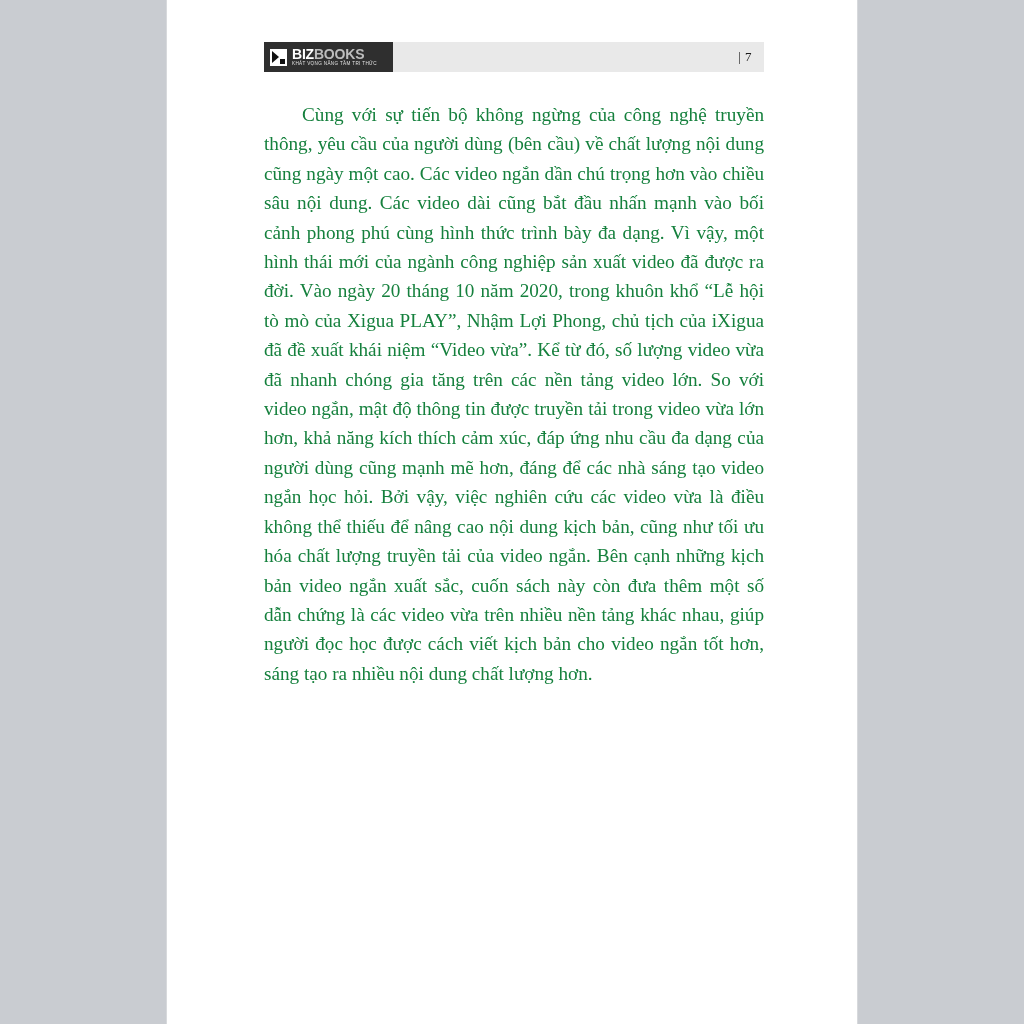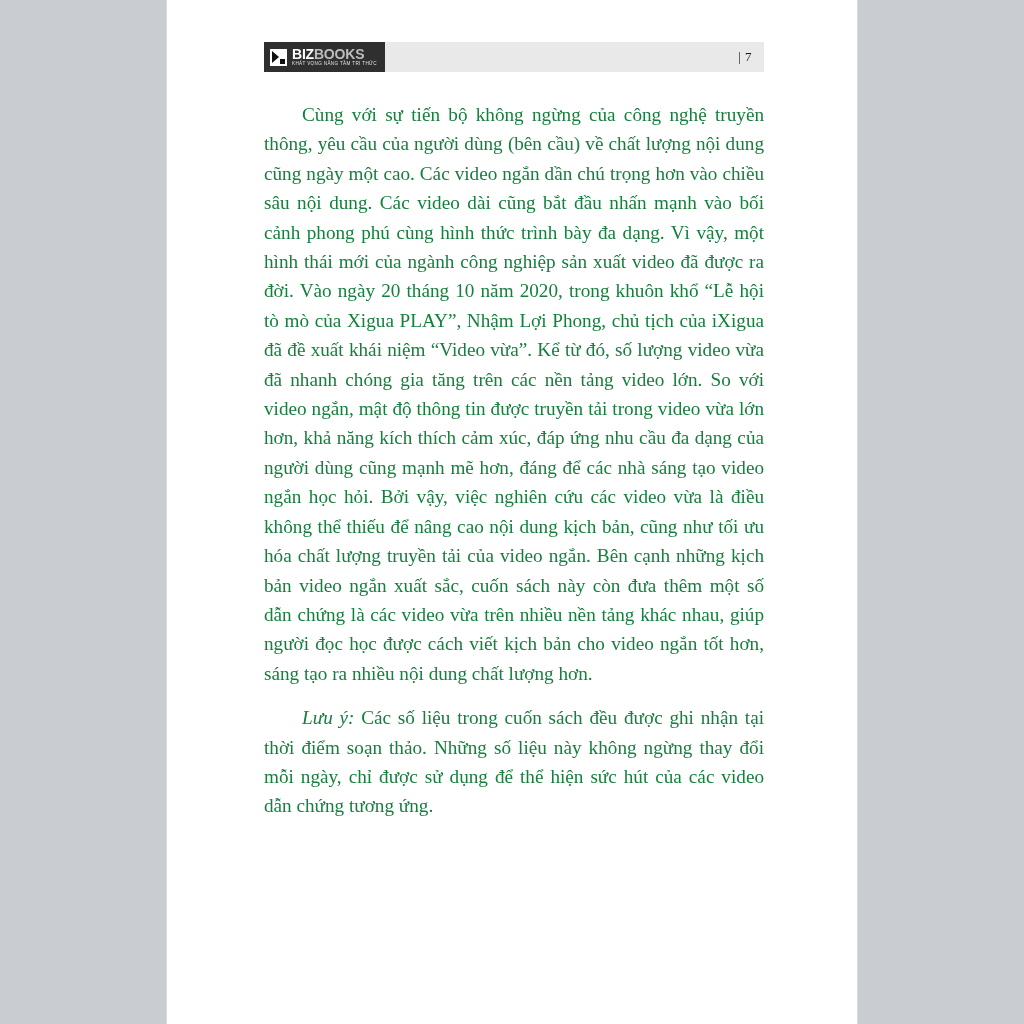--- a/index.html
+++ b/index.html
@@ -50,21 +50,21 @@
     align-items: center;
     justify-content: space-between;
     border: 0;
   }
 
   .brand {
     display: flex;
     align-items: center;
     height: 30px;
     background: #2f2f2f;
-    padding: 0 8px 0 6px;
+    padding: 0 16px 0 6px;
     box-sizing: border-box;
   }
 
   .brand-mark {
     width: 17px;
     height: 17px;
     background: #ffffff;
     margin-right: 5px;
     position: relative;
     flex: none;
@@ -168,18 +168,17 @@
           <span class="brand-text">
             <span class="brand-name"><span>BIZ</span><span class="dim">BOOKS</span></span>
             <span class="brand-tagline">KHÁT VỌNG NÂNG TẦM TRI THỨC</span>
           </span>
         </div>
         <div class="page-number">| 7</div>
       </div>
 
       <div class="content">
         <p class="para">Cùng với sự tiến bộ không ngừng của công nghệ truyền thông, yêu cầu của người dùng (bên cầu) về chất lượng nội dung cũng ngày một cao. Các video ngắn dần chú trọng hơn vào chiều sâu nội dung. Các video dài cũng bắt đầu nhấn mạnh vào bối cảnh phong phú cùng hình thức trình bày đa dạng. Vì vậy, một hình thái mới của ngành công nghiệp sản xuất video đã được ra đời. Vào ngày 20 tháng 10 năm 2020, trong khuôn khổ “Lễ hội tò mò của Xigua PLAY”, Nhậm Lợi Phong, chủ tịch của iXigua đã đề xuất khái niệm “Video vừa”. Kể từ đó, số lượng video vừa đã nhanh chóng gia tăng trên các nền tảng video lớn. So với video ngắn, mật độ thông tin được truyền tải trong video vừa lớn hơn, khả năng kích thích cảm xúc, đáp ứng nhu cầu đa dạng của người dùng cũng mạnh mẽ hơn, đáng để các nhà sáng tạo video ngắn học hỏi. Bởi vậy, việc nghiên cứu các video vừa là điều không thể thiếu để nâng cao nội dung kịch bản, cũng như tối ưu hóa chất lượng truyền tải của video ngắn. Bên cạnh những kịch bản video ngắn xuất sắc, cuốn sách này còn đưa thêm một số dẫn chứng là các video vừa trên nhiều nền tảng khác nhau, giúp người đọc học được cách viết kịch bản cho video ngắn tốt hơn, sáng tạo ra nhiều nội dung chất lượng hơn.</p>
-        <p class="para"><span class="note-label">Lưu ý:</span><span> Các số liệu trong cuốn sách đều được ghi nhận tại thời điểm soạn thảo. Những số liệu này không ngừng thay đổi mỗi ngày, chỉ được sử dụng để thể hiện sức hút của các video dẫn chứng tương ứng.</span></p>
       </div>
 
     </div>
   </div>
 </div>
 
 </body></html>

